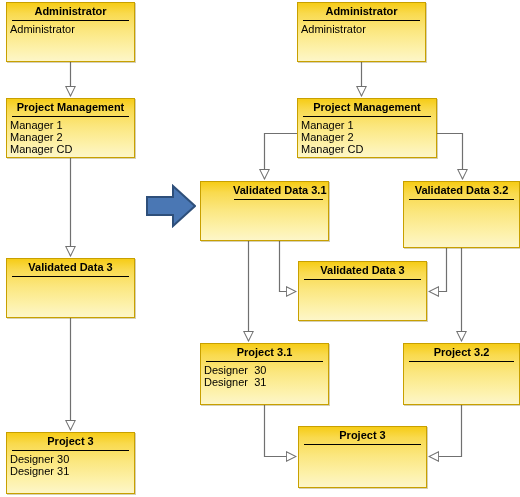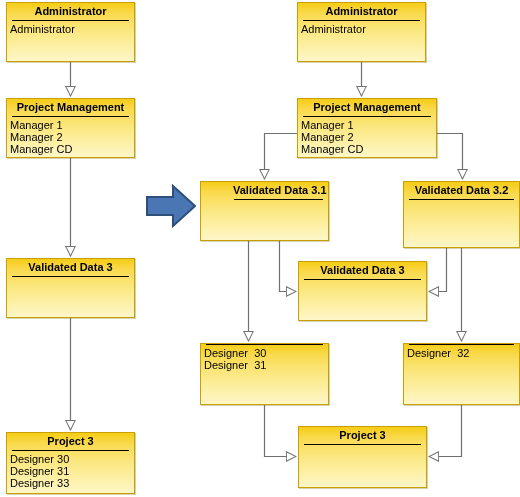--- a/index.html
+++ b/index.html
@@ -124,21 +124,20 @@
     <div class="uml-sep"></div>
     <div class="uml-body"></div>
   </div>
 
   <div class="uml-box" style="left:6px; top:432px; width:129px; height:62px;">
     <div class="uml-title">Project 3</div>
     <div class="uml-sep"></div>
     <div class="uml-body">
       <div class="uml-attr">Designer 30</div>
       <div class="uml-attr">Designer 31</div>
-      <div class="uml-attr">Designer 33</div>
     </div>
   </div>
 
   <div class="uml-box" style="left:297px; top:2px; width:129px; height:60px;">
     <div class="uml-title">Administrator</div>
     <div class="uml-sep"></div>
     <div class="uml-body">
       <div class="uml-attr">Administrator</div>
     </div>
   </div>
@@ -165,32 +164,31 @@
     <div class="uml-body"></div>
   </div>
 
   <div class="uml-box" style="left:298px; top:261px; width:129px; height:60px;">
     <div class="uml-title">Validated Data 3</div>
     <div class="uml-sep"></div>
     <div class="uml-body"></div>
   </div>
 
   <div class="uml-box" style="left:200px; top:343px; width:129px; height:62px;">
+    <div class="uml-title">Project 3.1</div>
     <div class="uml-sep"></div>
     <div class="uml-body">
       <div class="uml-attr">Designer  30</div>
       <div class="uml-attr">Designer  31</div>
     </div>
   </div>
 
   <div class="uml-box" style="left:403px; top:343px; width:117px; height:62px;">
+    <div class="uml-title">Project 3.2</div>
     <div class="uml-sep"></div>
-    <div class="uml-body">
-      <div class="uml-attr">Designer  32</div>
-    </div>
   </div>
 
   <div class="uml-box" style="left:298px; top:426px; width:129px; height:62px;">
     <div class="uml-title">Project 3</div>
     <div class="uml-sep"></div>
     <div class="uml-body"></div>
   </div>
 
 </div>
 

